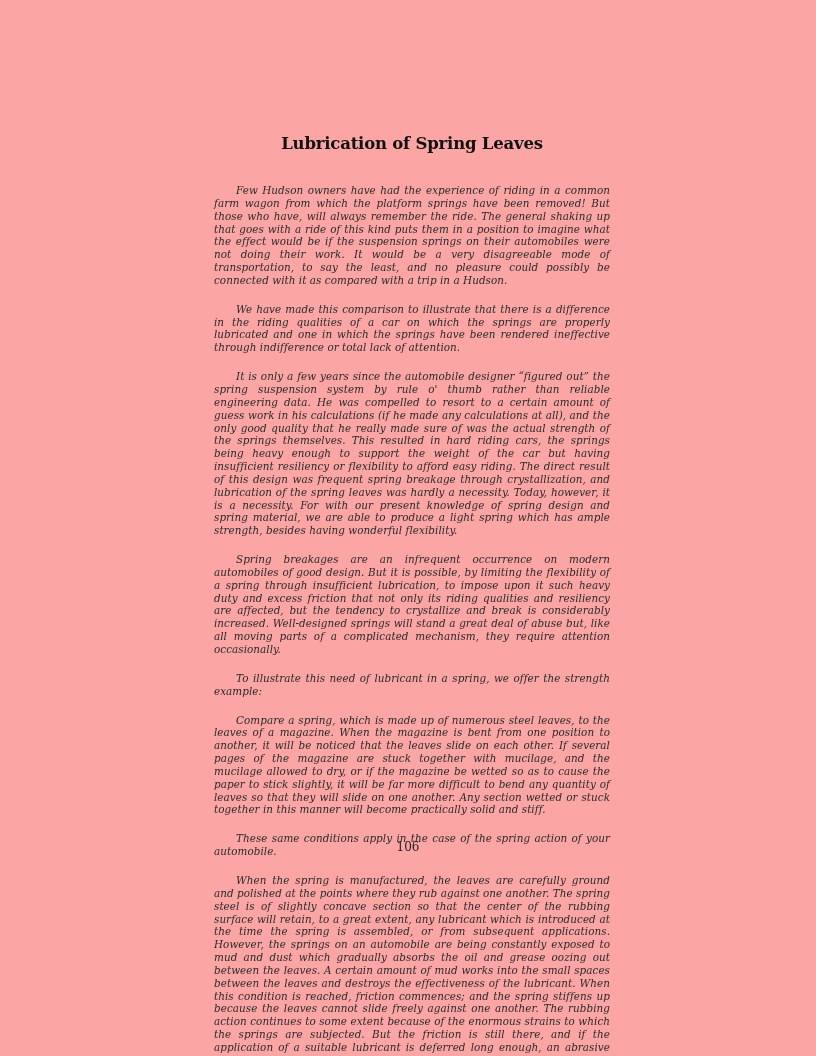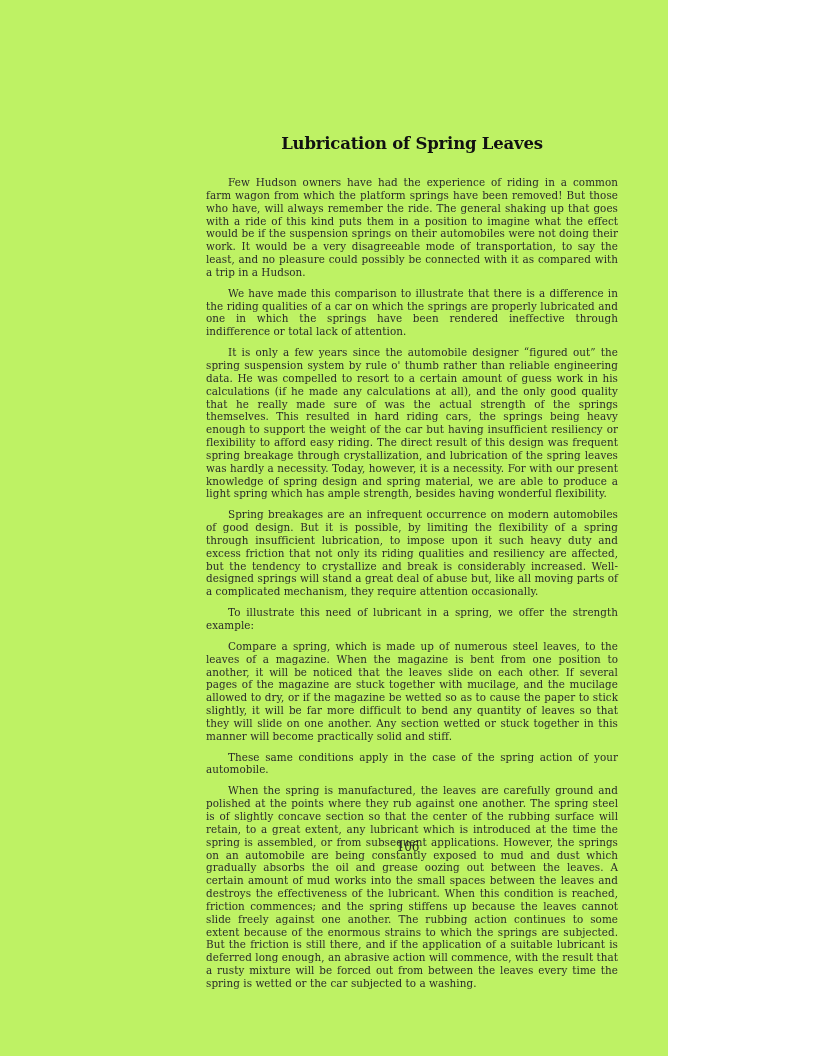--- a/index.html
+++ b/index.html
@@ -1,33 +1,33 @@
 <!DOCTYPE html>
 <html><head>
   <meta charset="utf-8">
   <style>
     html, body { margin: 0; padding: 0; background: #ffffff; }
     body { width: 816px; height: 1056px; position: relative; overflow: hidden; }
     .page {
-      position: absolute; left: 0; top: 0; width: 668px; height: 1056px;
-      background: #bef264;
+      position: absolute; left: 0; top: 0; width: 816px; height: 1056px;
+      background: #fca5a5;
     }
     .title {
       position: absolute; left: 198px; top: 134px; width: 428px;
       text-align: center;
       font-family: "DejaVu Serif", serif; font-weight: bold;
       font-size: 16.5px; color: #111; letter-spacing: -0.2px;
     }
     .body {
       position: absolute; left: 198px; top: 168px; width: 428px;
       font-family: "DejaVu Serif", serif; font-size: 10.4px;
       line-height: 12.85px; color: #2a2a2a; text-align: justify;
       letter-spacing: 0.05px;
     }
-    .body p { margin: 8px; text-indent: 22px; hyphens: manual; }
+    .body p { margin: 16px; text-indent: 22px; hyphens: manual; font-style: italic; }
     .page-number {
       position: absolute; left: 0; width: 816px; top: 840px; text-align: center;
       font-family: "DejaVu Serif", serif; font-size: 12px; color: #222;
     }
   </style>
 </head>
 <body>
 
 <div class="page">
   <div class="title">Lubrication of Spring Leaves</div>

